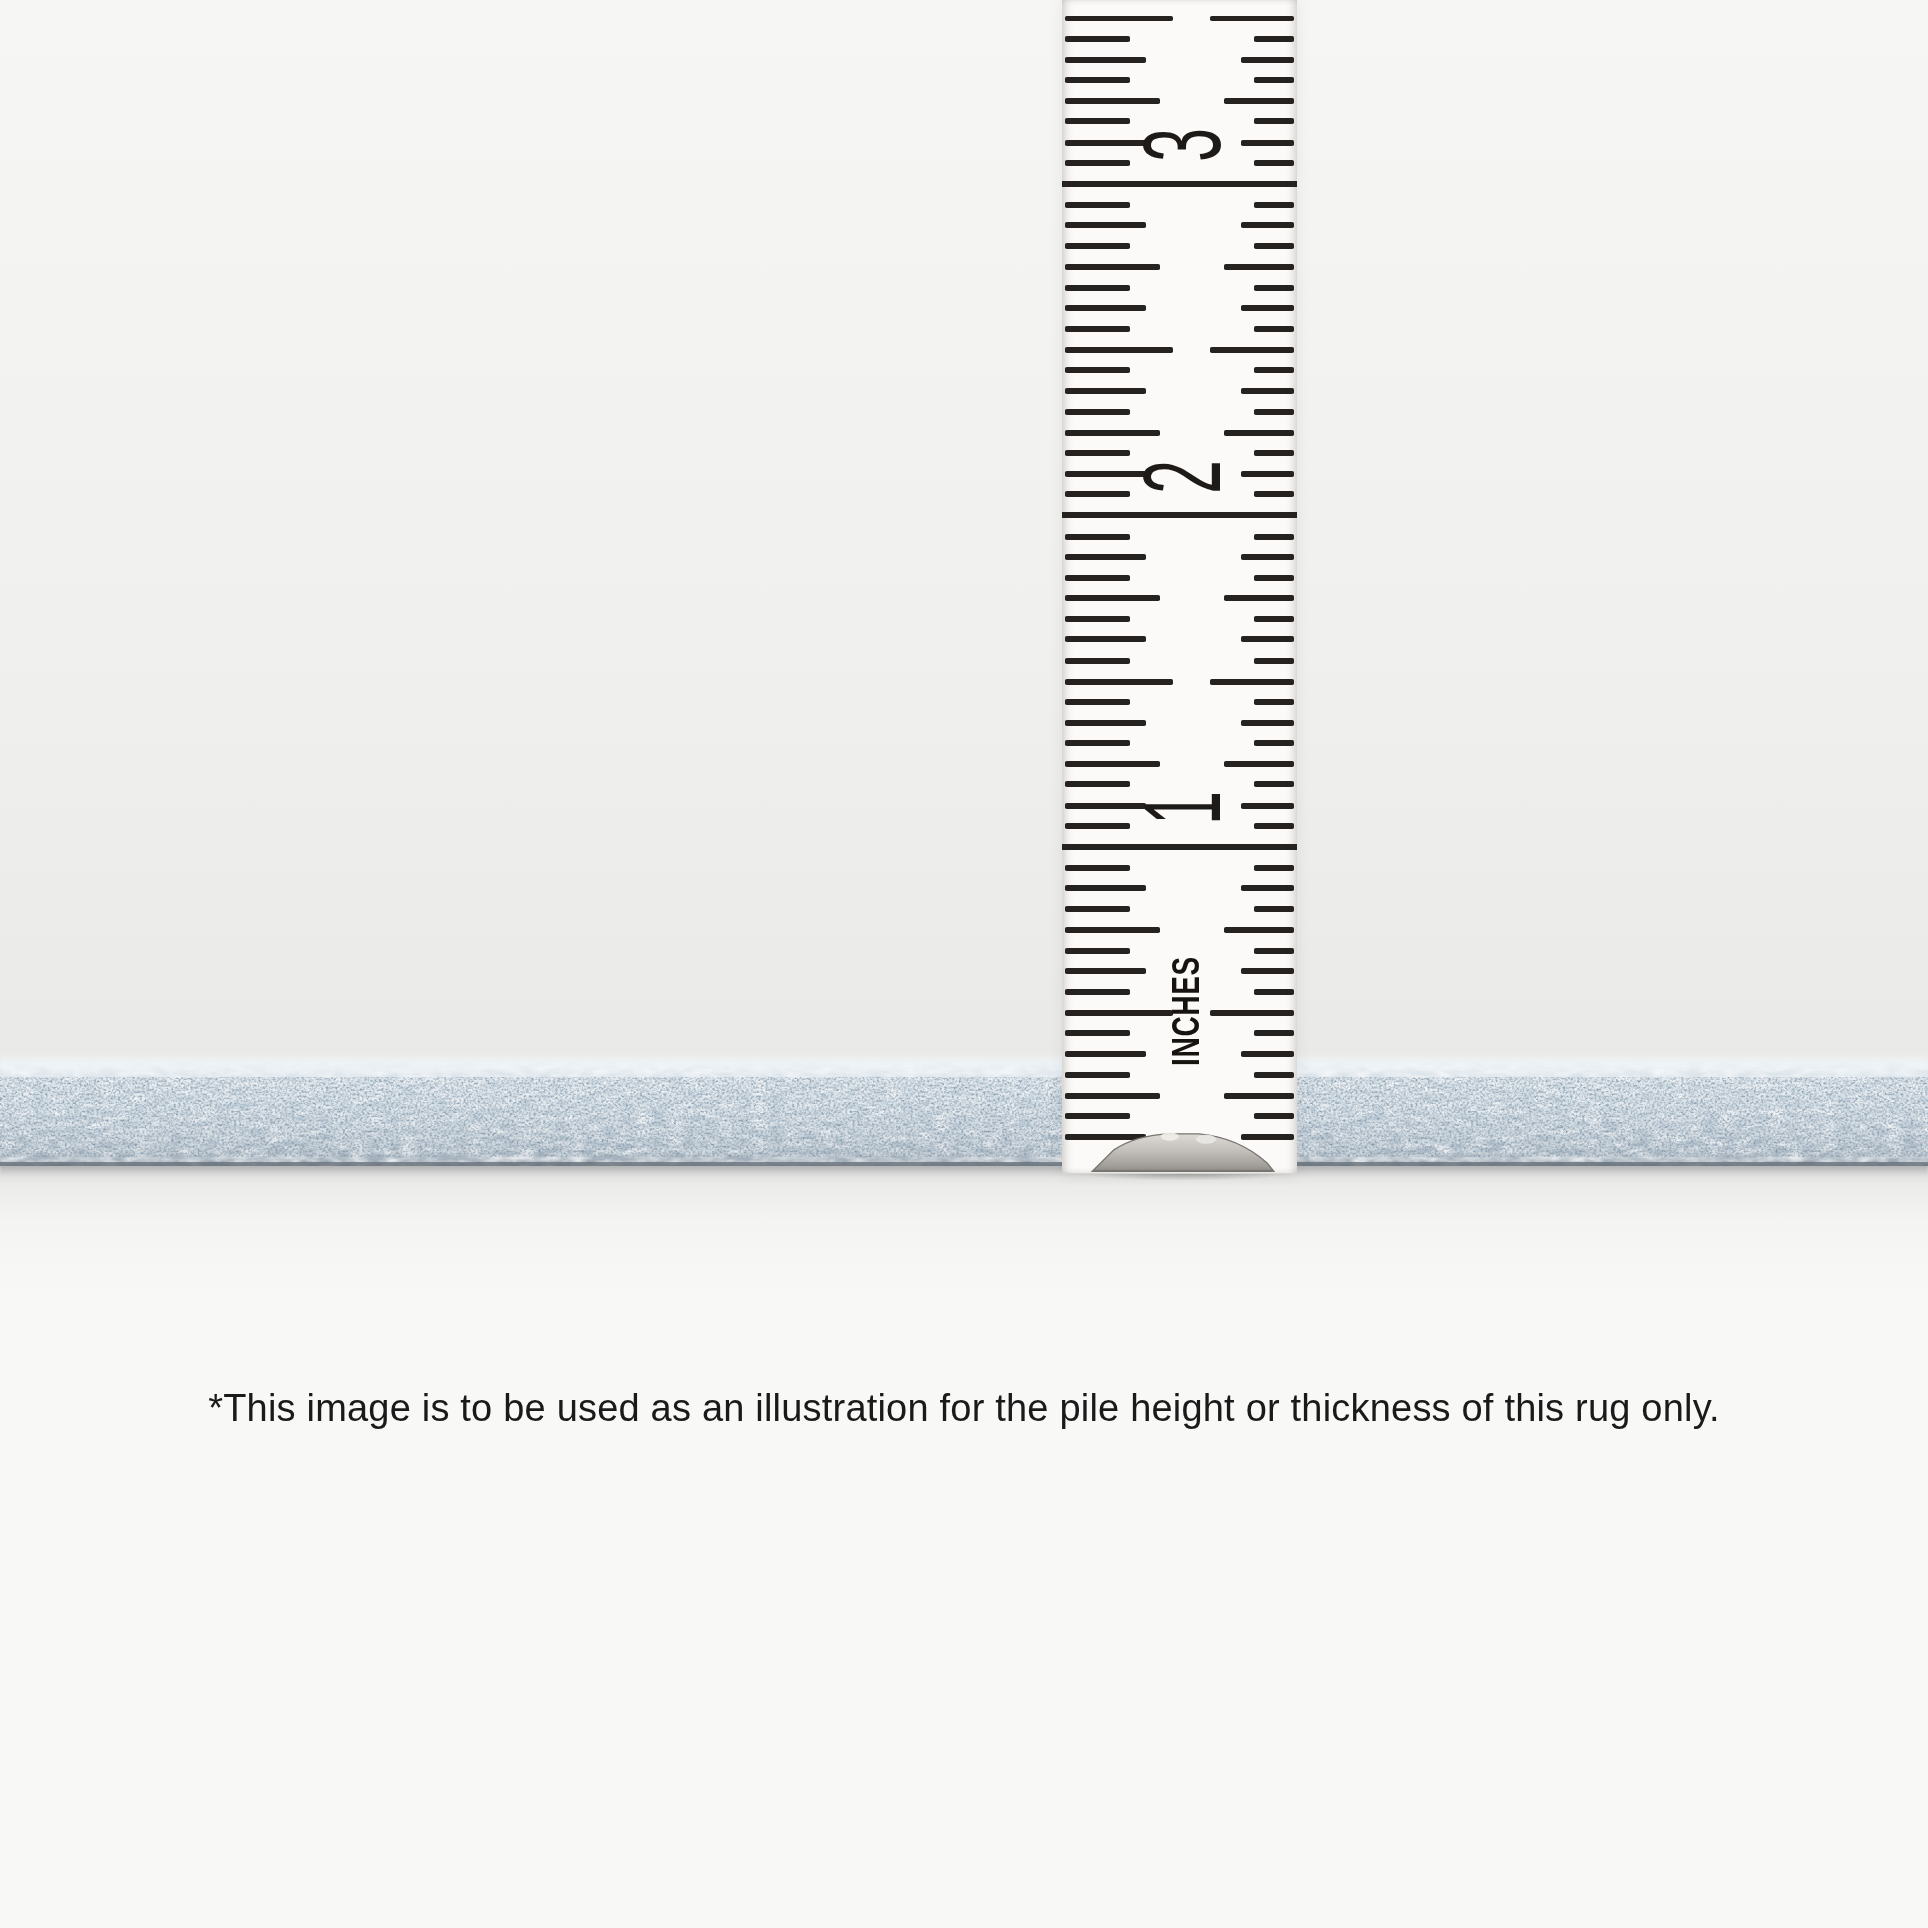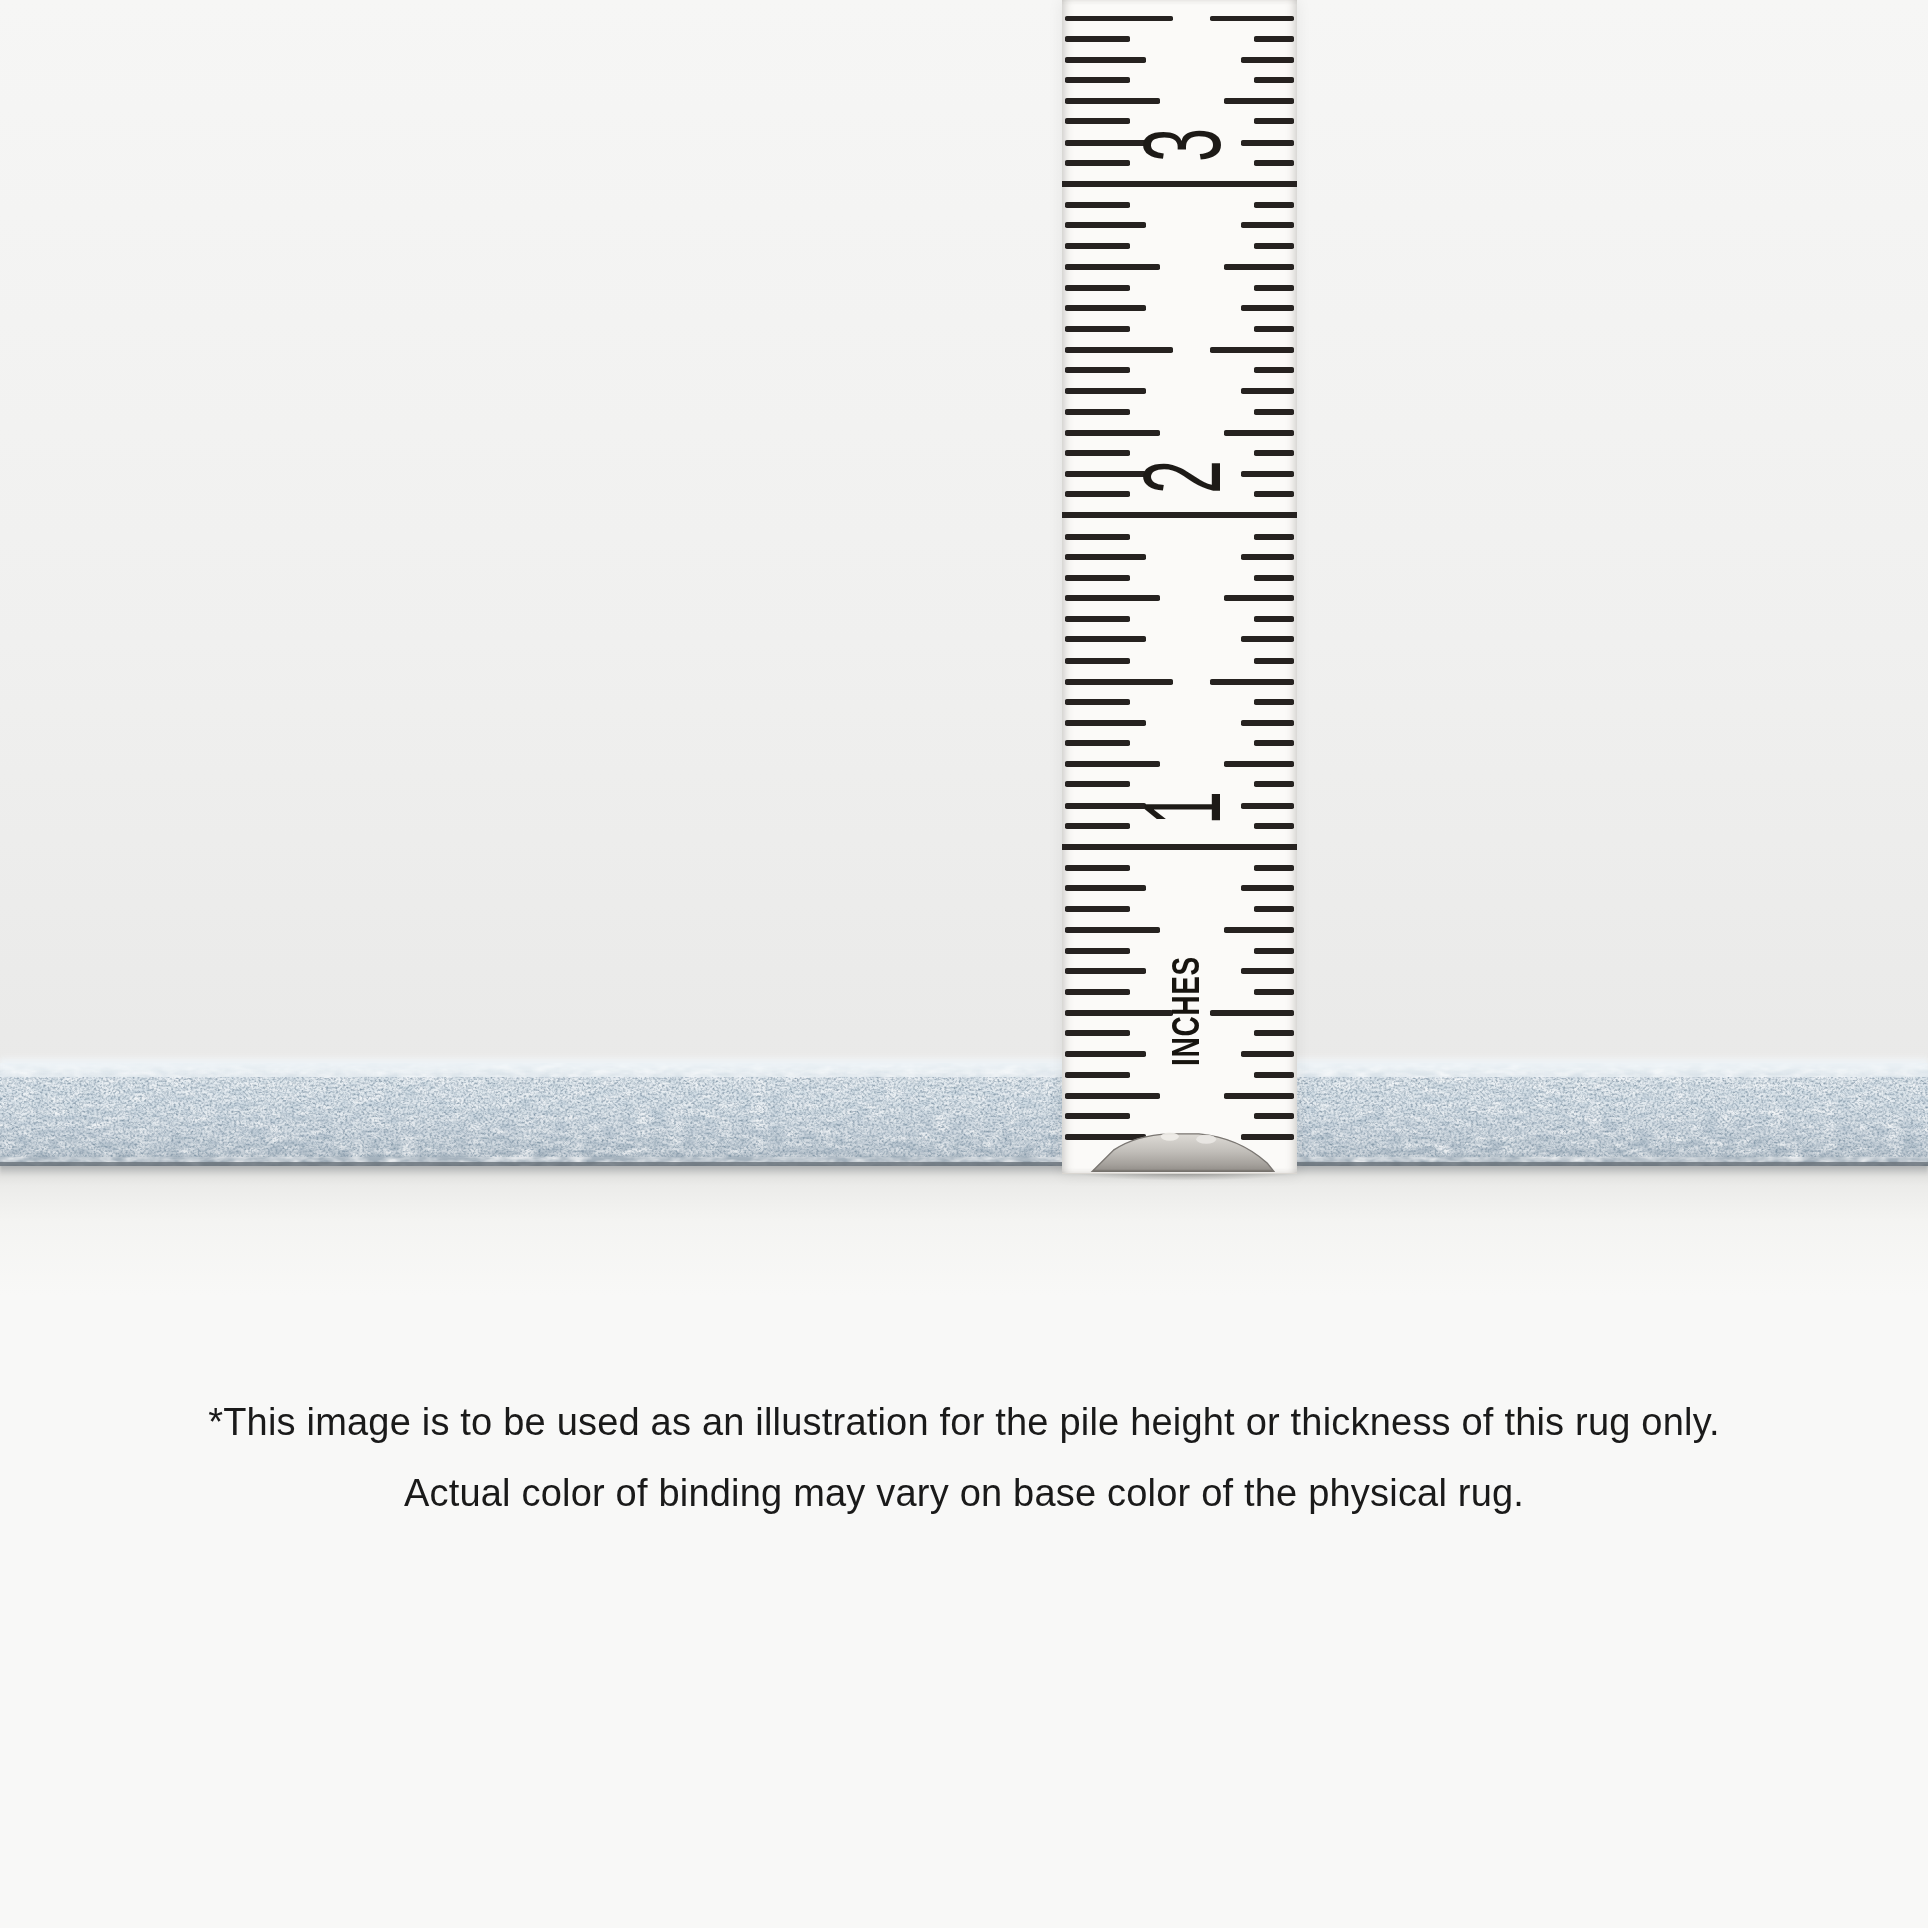--- a/index.html
+++ b/index.html
@@ -69,21 +69,21 @@
   .clip-shadow{
     position:absolute;left:1069px;top:1164px;width:230px;height:16.5px;z-index:2;
     background:radial-gradient(ellipse at center,rgba(55,52,48,0.38) 0%,rgba(55,52,48,0) 68%);
   }
   
   .caption{
     position:absolute;left:0;top:1380px;width:1928px;z-index:4;
     text-align:center;color:var(--caption-color);
     font-size:38px;line-height:57px;font-weight:400;letter-spacing:0.2px;
   }
-  .caption p{margin:14px;}
+  .caption p{margin:0;}
 </style>
 </head>
 <body>
 
 <div class="stage">
 
   <div class="bg-upper"></div>
   <div class="bg-lower"></div>
 
   <div class="rug-contact-shadow"></div>
@@ -236,17 +236,16 @@
       </defs>
       <path d="M2,44 L26,20 C42,9 62,3 88,2 L120,2 C152,5 176,17 195,34 L203,44 Z" fill="url(#metalGrad)" stroke="#7a7672" stroke-width="1.5"></path>
       <path d="M4,43 L201,43" stroke="#6f6b66" stroke-width="3" opacity="0.6"></path>
       <ellipse cx="88" cy="5" rx="10" ry="4.5" fill="#efede9" opacity="0.9"></ellipse>
       <ellipse cx="128" cy="8" rx="11" ry="5" fill="#eae8e4" opacity="0.9"></ellipse>
     </svg>
   </div>
 
   <div class="caption">
     <p>*This image is to be used as an illustration for the pile height or thickness of this rug only.</p>
-    <p>Actual color of binding may vary on base color of the physical rug.</p>
   </div>
 
 </div>
 
 
 </body></html>

